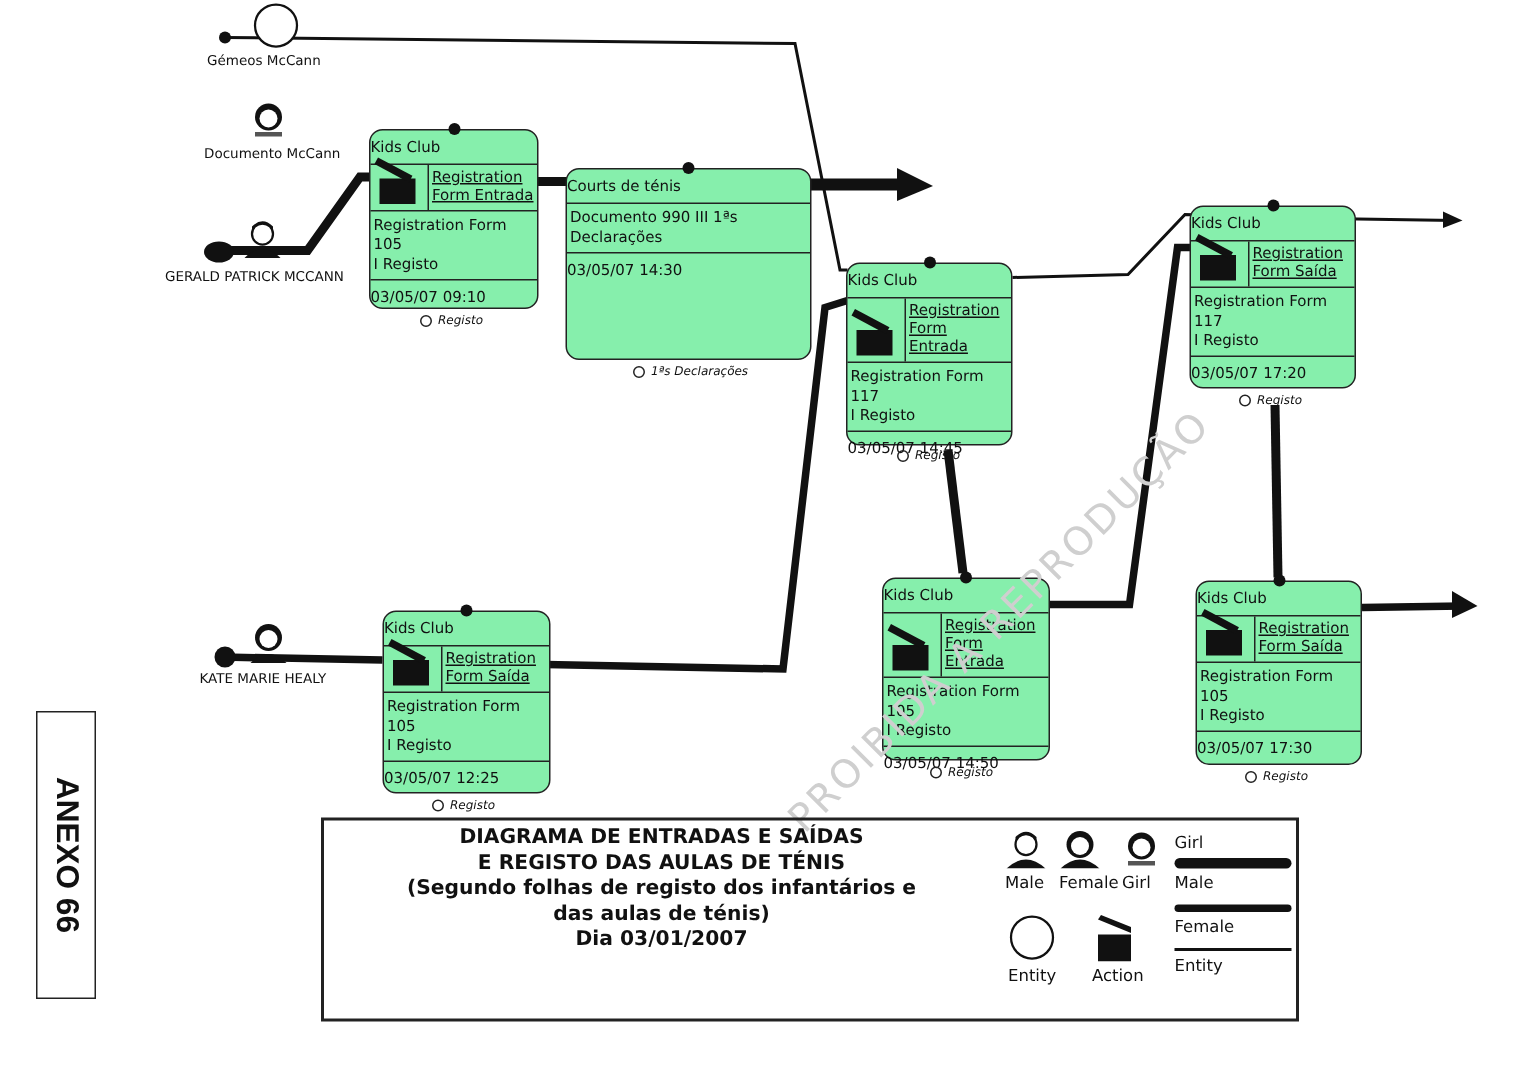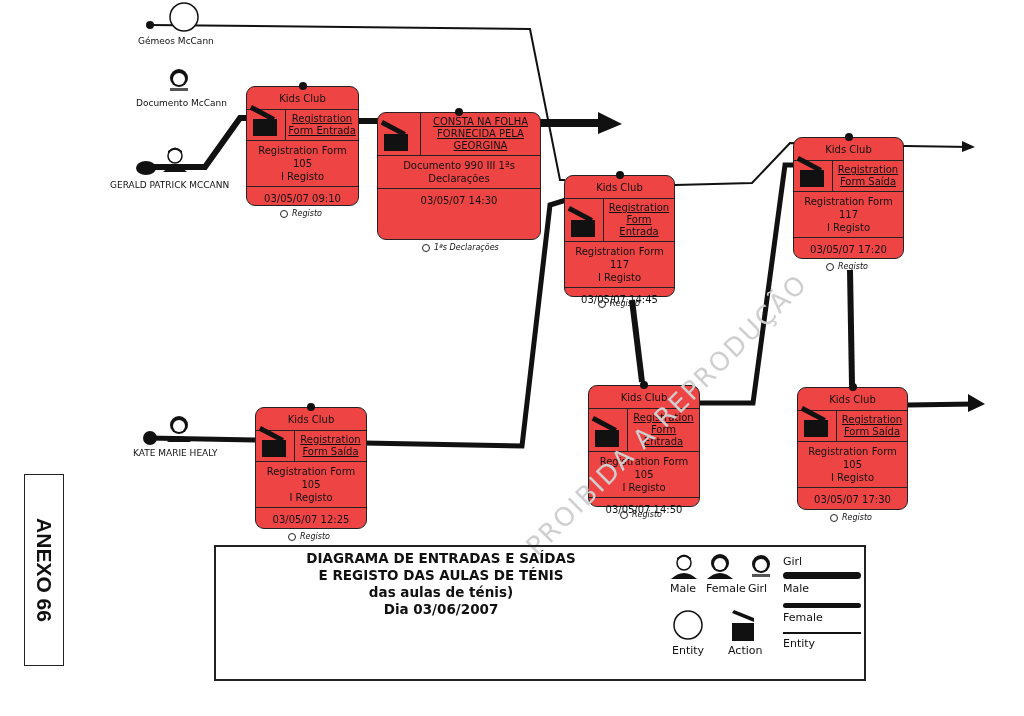--- a/index.html
+++ b/index.html
@@ -1,20 +1,20 @@
 <!DOCTYPE html>
 <html><head>
 <meta charset="utf-8">
 <style>
   html, body { margin:0; padding:0; background:#ffffff; }
   body { width:1024px; height:716px; position:relative; overflow:hidden;
          font-family:"DejaVu Sans", sans-serif; color:#111; }
   #wires { position:absolute; left:0; top:0; width:1024px; height:716px; }
-  .card { position:absolute; border:1.5px solid #222; border-radius:9px; background:#ef4444;
-          box-sizing:border-box; font-size:10px; text-align:center; }
+  .card { position:absolute; border:1.5px solid #222; border-radius:9px; background:#86efac;
+          box-sizing:border-box; font-size:10px; text-align:left; }
   .card .pin { position:absolute; top:-5px; left:50%; width:8px; height:8px; margin-left:-4px;
                border-radius:50%; background:#111; }
   .card .hdr { border-bottom:1.2px solid #222; padding:6px 0 4px; line-height:12px; }
   .card .act { display:flex; border-bottom:1.2px solid #222; }
   .card .act .ico { width:38px; border-right:1.2px solid #222; position:relative; }
   .card .act .lbl { flex:1; line-height:12px; padding:3px 2px; white-space:pre-line;text-decoration:underline; }
   .card .doc { border-bottom:1.2px solid #222; line-height:13px; padding:3px 2px; white-space:pre-line; }
   .card .dt { line-height:14px; padding:5px 0 6px; }
   .clap { position:absolute; left:6px; bottom:4px; width:24px; height:17px; background:#111; }
   .clap:before { content:""; position:absolute; left:-1px; top:-14px; width:26px; height:5px;
@@ -96,28 +96,21 @@
 Form Entrada</div>
     </div>
   <div class="doc">Registration Form 105
 I Registo</div>
   <div class="dt">03/05/07 09:10</div>
 </div>
 <div class="note" style="left:280px;top:209px"><span class="o"></span><span>Registo</span></div>
 
 <div class="card" style="left:377px;top:112px;width:164px;height:128px">
   <div class="pin"></div>
-  <div class="act">
-      <div class="ico" style="width:42px">
-        <div class="clap"></div>
-      </div>
-      <div class="lbl">CONSTA NA FOLHA
-FORNECIDA PELA
-GEORGINA</div>
-    </div>
+  <div class="hdr">Courts de ténis</div>
   <div class="doc">Documento 990 III 1ªs
 Declarações</div>
   <div class="dt">03/05/07 14:30</div>
 </div>
 <div class="note" style="left:422px;top:243px"><span class="o"></span><span>1ªs Declarações</span></div>
 
 <div class="card" style="left:564px;top:175px;width:111px;height:122px">
   <div class="pin"></div>
   <div class="hdr">Kids Club</div>
   <div class="act">
@@ -196,22 +189,23 @@
   <div class="dt">03/05/07 17:30</div>
 </div>
 <div class="note" style="left:830px;top:513px"><span class="o"></span><span>Registo</span></div>
 
 <div class="wm">PROIBIDA A REPRODUÇÃO</div>
 
 <div class="legend-box">
   <div class="legend-title">
     <div>DIAGRAMA DE ENTRADAS E SAÍDAS</div>
     <div>E REGISTO DAS AULAS DE TÉNIS</div>
+    <div>(Segundo folhas de registo dos infantários e</div>
     <div>das aulas de ténis)</div>
-    <div>Dia 03/06/2007</div>
+    <div>Dia 03/01/2007</div>
   </div>
   <div class="lg-item" style="left:454px;top:6px;width:34px">
     <svg width="28" height="26">
         <circle cx="14" cy="10" r="7" fill="#fff" stroke="#111" stroke-width="1.5"></circle>
         <path d="M7,7 Q14,0 21,7 L21,5 Q14,-2 7,5 Z" fill="#111"></path>
         <path d="M1,26 Q14,14 27,26 Z" fill="#111"></path>
       </svg>
     <div>Male</div>
   </div>
   <div class="lg-item" style="left:490px;top:6px;width:38px">

